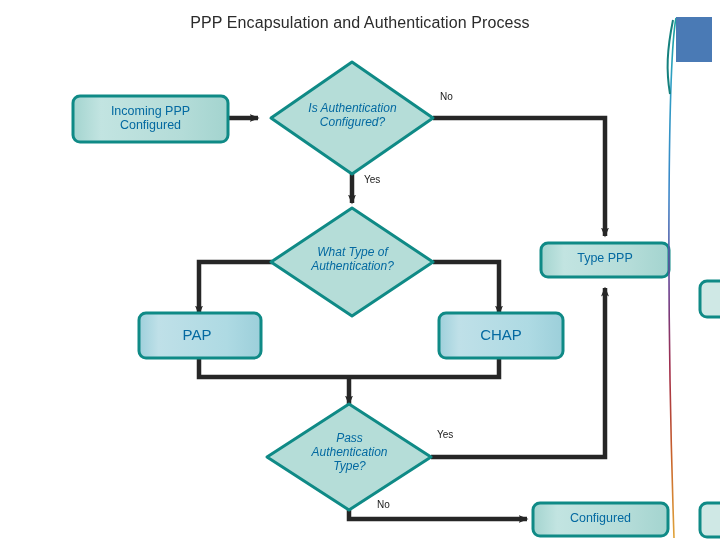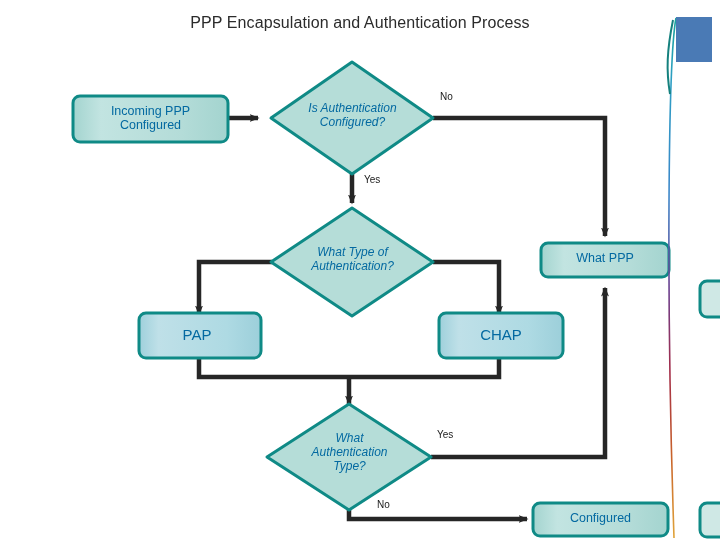--- a/index.html
+++ b/index.html
@@ -182,25 +182,25 @@
 
   <div class="shape-label box-label big" style="left:139px; top:326px; width:116px;">
     <div>PAP</div>
   </div>
 
   <div class="shape-label box-label big" style="left:439px; top:326px; width:124px;">
     <div>CHAP</div>
   </div>
 
   <div class="shape-label box-label" style="left:541px; top:251px; width:128px;">
-    <div>What PPP</div>
+    <div>Type PPP</div>
   </div>
 
   <div class="shape-label diamond-label" style="left:269px; top:432px; width:161px;">
-    <div>What</div>
+    <div>Pass</div>
     <div>Authentication</div>
     <div>Type?</div>
   </div>
 
   <div class="shape-label box-label" style="left:533px; top:511px; width:135px;">
     <div>Configured</div>
   </div>
 
   <div class="edge-label" style="left:440px; top:91px;">No</div>
 

